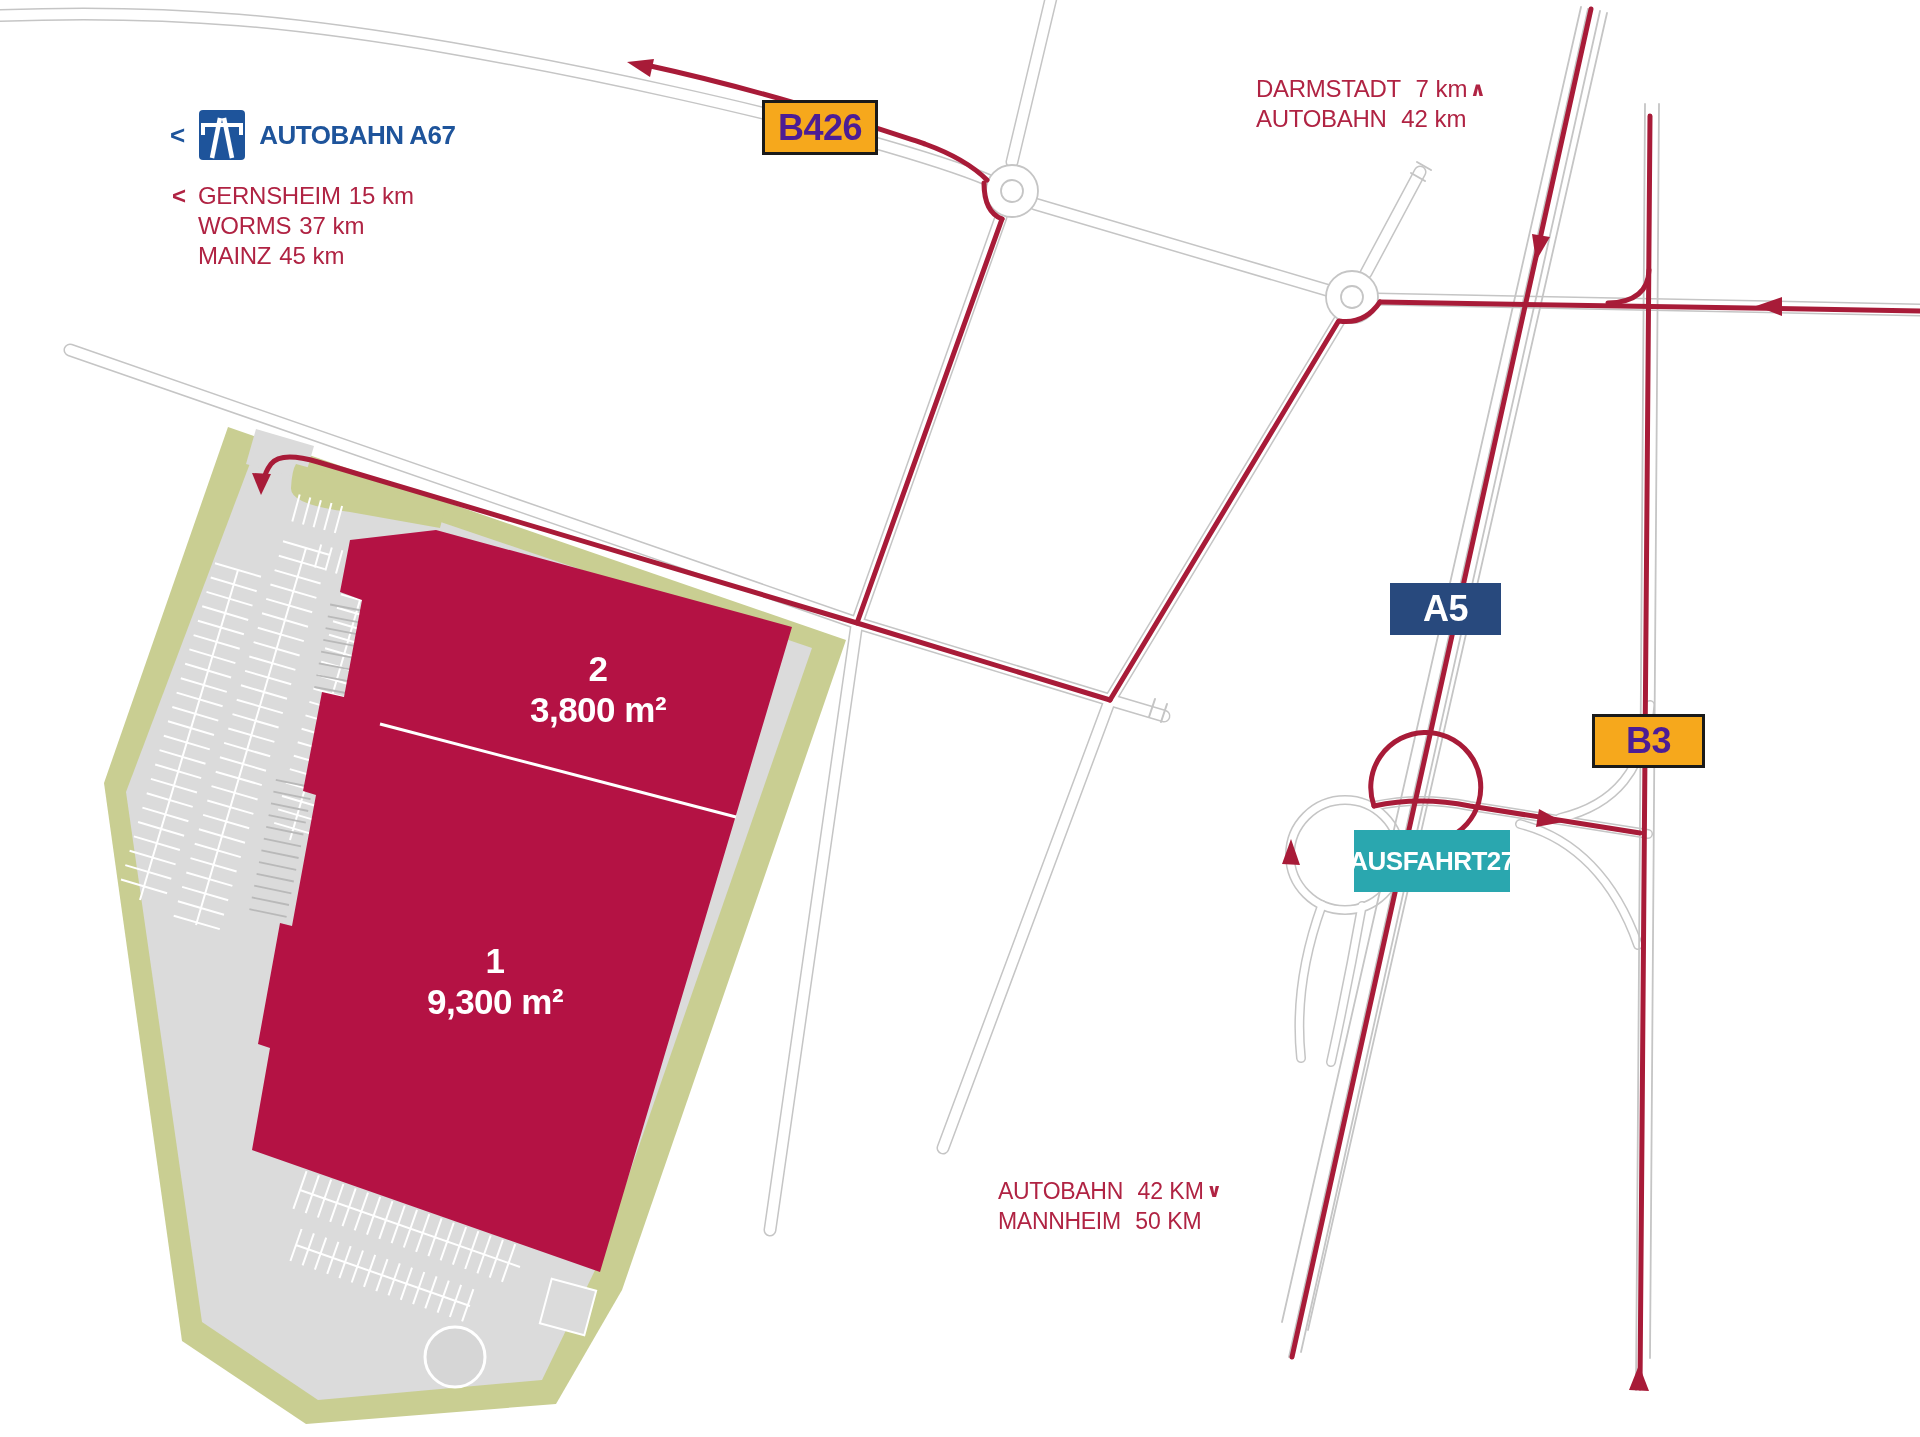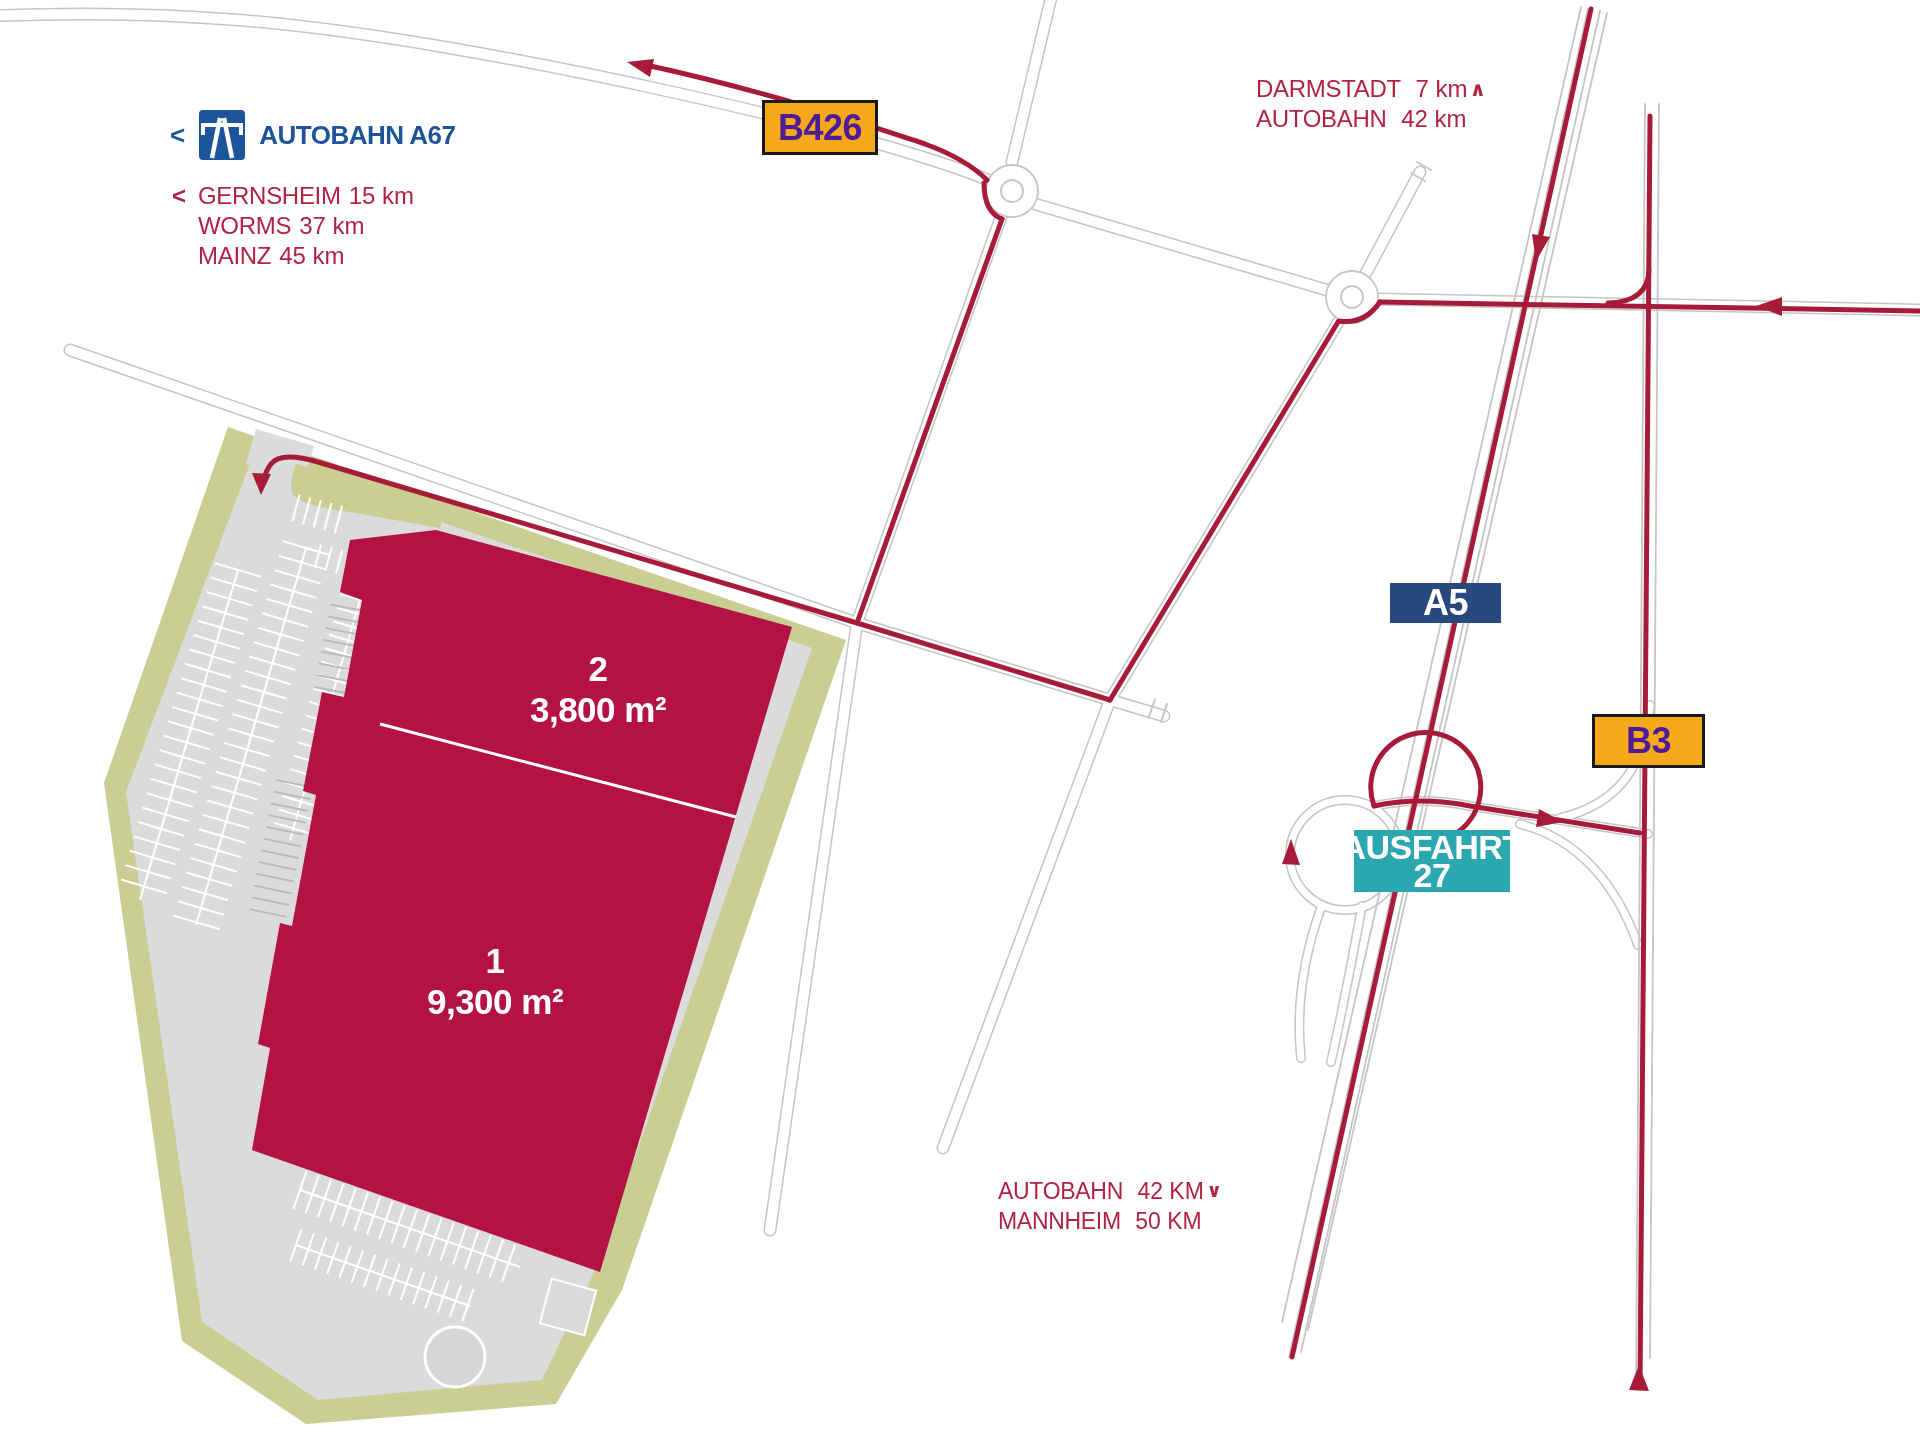--- a/index.html
+++ b/index.html
@@ -12,23 +12,23 @@
   body{width:1920px;height:1437px;position:relative;overflow:hidden;
        font-family:"Liberation Sans","DejaVu Sans",sans-serif;}
   svg.map{position:absolute;left:0;top:0}
   .lbl{position:absolute;white-space:nowrap}
 
   
   .badge{position:absolute;display:flex;align-items:center;justify-content:center;
          font-weight:700;letter-spacing:-.5px}
   .badge.yellow{background:var(--route-yellow,#F6A81C);border:3px solid #1a1a1a;color:#4c1d95;font-size:36px}
   .badge.navy{background:var(--a5-navy,#28497D);color:#fff;font-size:36px}
-  .badge.teal{background:var(--exit-teal,#2AA7AF);color:#fff;flex-direction:column;font-size:34px;line-height:28px}
+  .badge.teal{background:var(--exit-teal,#2AA7AF);color:#fff;font-size:26px;line-height:28px}
   .b426{left:762px;top:100px;width:116px;height:55px}
-  .a5b{left:1390px;top:583px;width:111px;height:40px}
+  .a5b{left:1390px;top:583px;width:111px;height:52px}
   .b3b{left:1592px;top:714px;width:113px;height:54px}
   .exitb{left:1354px;top:830px;width:156px;height:62px}
 
   
   .autobahn{left:170px;top:110px;display:flex;align-items:center;gap:14px;position:absolute}
   .autobahn .chev{color:var(--autobahn-blue,#1E549B);font-size:26px;font-weight:700}
   .autobahn .txt{color:var(--autobahn-blue,#1E549B);font-size:26px;font-weight:700;letter-spacing:-.5px}
 
   
   .dist{color:var(--text-red,#B02343);font-size:24px;line-height:30px}

